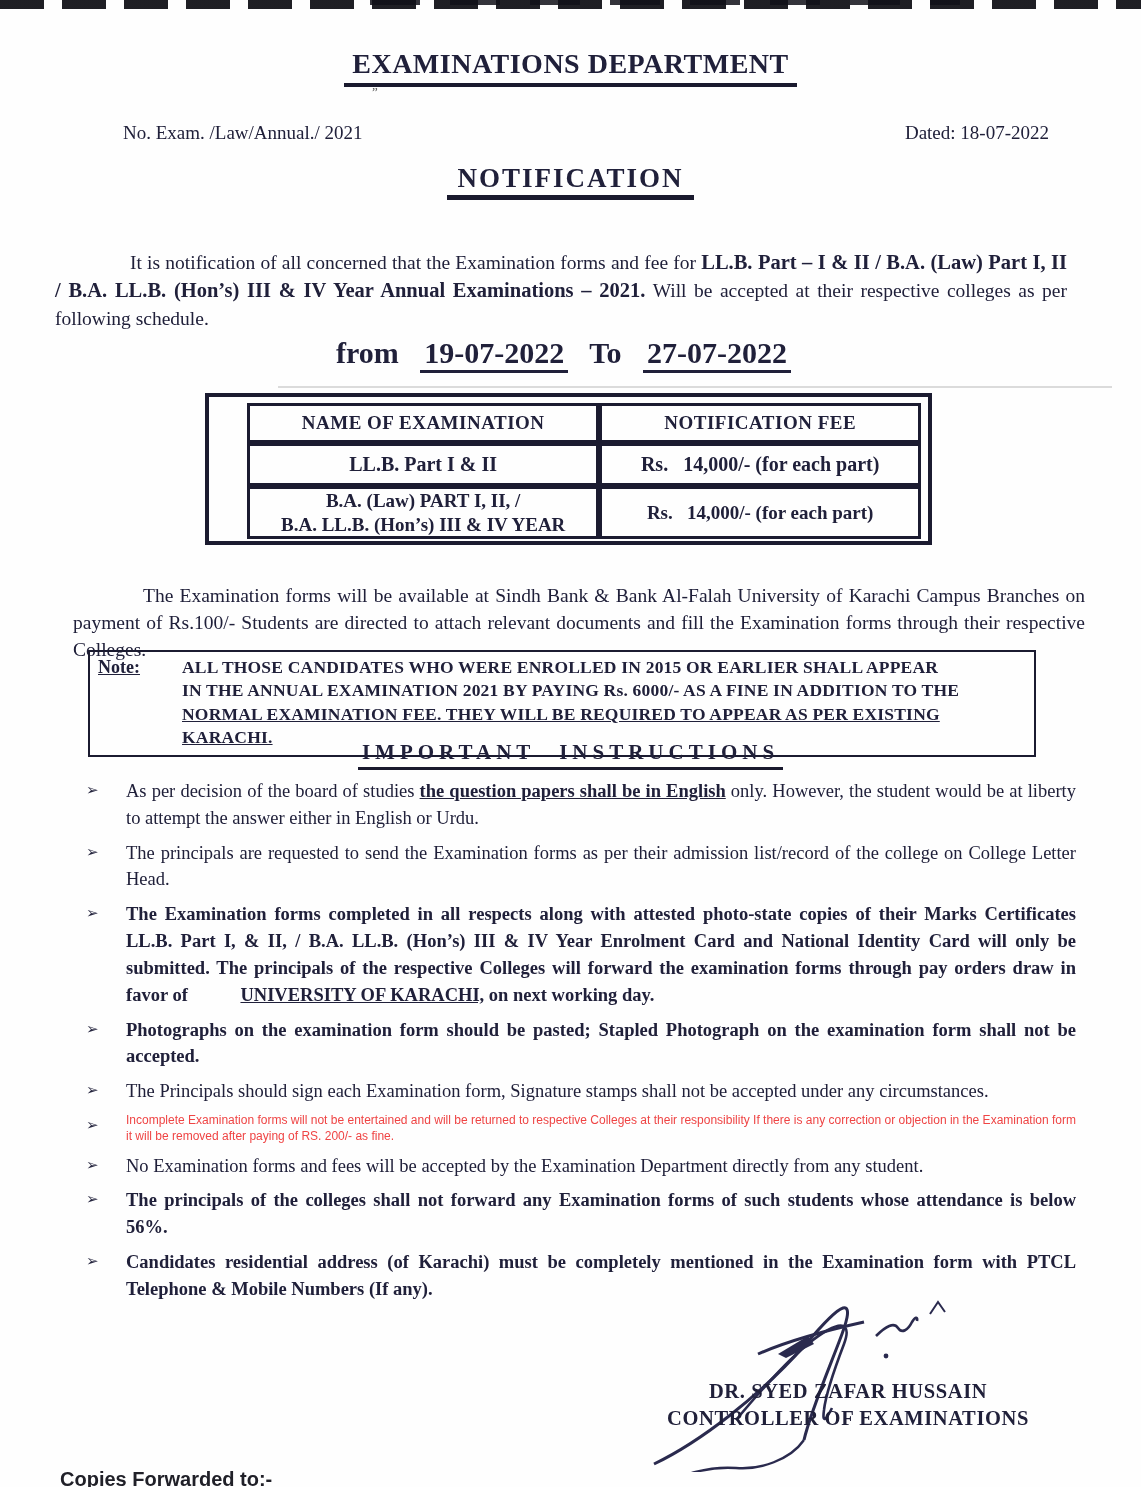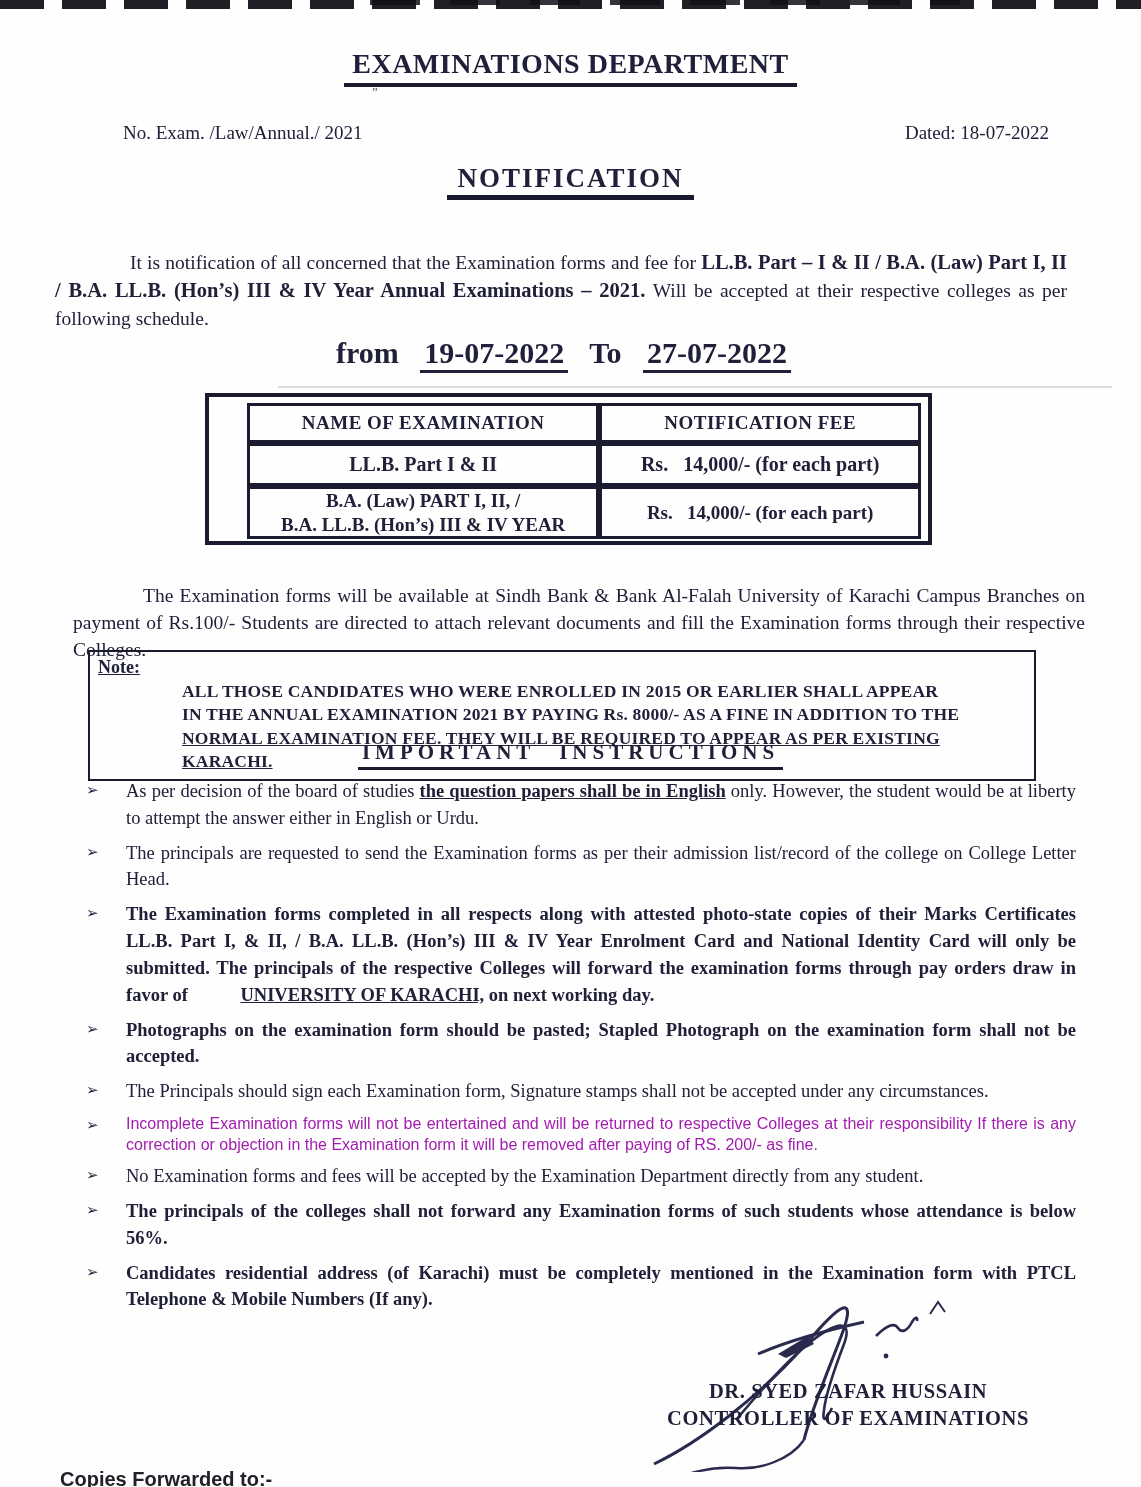--- a/index.html
+++ b/index.html
@@ -71,37 +71,37 @@
   .availability {
     position:absolute; top:562px; left:57px; width:1012px;
     font-size:19.5px; line-height:1.4; text-align:justify; text-indent:70px;margin-left:16px;
   }
   .note-box {
     position:absolute; top:650px; left:88px; width:948px;
     border:2px solid #1b1b30; box-sizing:border-box;
     padding:4px 8px 5px 8px; display:flex;
   }
   .note-label { width:84px; font-weight:bold; text-decoration:underline; font-size:18px; padding-top:1px; }
-  .note-lines { flex:1; font-weight:bold; font-size:17.5px; line-height:1.34; letter-spacing:.2px;margin-top:24px; }
+  .note-lines { flex:1; font-weight:bold; font-size:17.5px; line-height:1.34; letter-spacing:.2px; }
   .note-lines .u { text-decoration:underline; }
   .instr-title-wrap { position:absolute; top:740px; left:0; width:100%; text-align:center; }
   .instr-title {
     display:inline-block; font-size:21px; font-weight:bold;
     letter-spacing:5px; word-spacing:14px;
     border-bottom:3px solid #1a1a2e; padding:0 4px 2px 4px;
   }
   .bullets {
     position:absolute; top:778px; left:86px; width:990px;
     list-style:none; margin:0; padding:0;
   }
   .bullets li { display:flex; margin-bottom:8px; }
   .bullet-glyph { width:40px; flex:0 0 40px; font-size:15px; padding-top:3px; color:#26263f; }
   .bullet-text { flex:1; font-size:18.5px; line-height:1.45; text-align:justify; }
   li.bold .bullet-text { font-weight:bold; }
-  li.sans .bullet-text { font-family:"Liberation Sans", sans-serif; font-size:16px; line-height:1.32; color:#a21caf; }
+  li.sans .bullet-text { font-family:"Liberation Sans", sans-serif; font-size:12px; line-height:1.32; color:#ef4444; }
   .em-underline { font-weight:bold; text-decoration:underline; }
   .u-bold { text-decoration:underline;margin-left:48px; }
   
   .sign-block { position:absolute; top:1378px; left:628px; width:440px; text-align:center;
     font-weight:bold; font-size:20.5px; line-height:1.32; letter-spacing:.6px; }
   .signature-svg { position:absolute; top:1292px; left:640px; width:370px; height:180px; }
   .copies { position:absolute; top:1468px; left:60px; font-family:"Liberation Sans", sans-serif;
     font-weight:bold; font-size:20px; color:#202028; }
   .quote-artifact { position:absolute; top:84px; left:372px; font-size:13px; color:#555; }
 </style>
@@ -155,21 +155,21 @@
       <div class="fee-cell cell-fee">Rs.   14,000/- (for each part)</div>
     </div>
   </div>
 
   <p class="availability">The Examination forms will be available at Sindh Bank &amp; Bank Al-Falah University of Karachi Campus Branches on payment of Rs.100/- Students are directed to attach relevant documents and fill the Examination forms through their respective Colleges.</p>
 
   <div class="note-box">
     <div class="note-label">Note:</div>
     <div class="note-lines">
       <div>ALL  THOSE  CANDIDATES  WHO  WERE  ENROLLED  IN  2015  OR  EARLIER SHALL  APPEAR</div>
-      <div>IN THE ANNUAL  EXAMINATION  2021  BY  PAYING  Rs. 8000/-  AS A FINE IN ADDITION TO THE</div>
+      <div>IN THE ANNUAL  EXAMINATION  2021  BY  PAYING  Rs. 6000/-  AS A FINE IN ADDITION TO THE</div>
       <div class="u">NORMAL EXAMINATION FEE. THEY WILL BE REQUIRED TO APPEAR AS PER EXISTING KARACHI.</div>
     </div>
   </div>
 
   <div class="instr-title-wrap">
     <span class="instr-title">IMPORTANT INSTRUCTIONS</span>
   </div>
 
   <ul class="bullets">
     <li>

